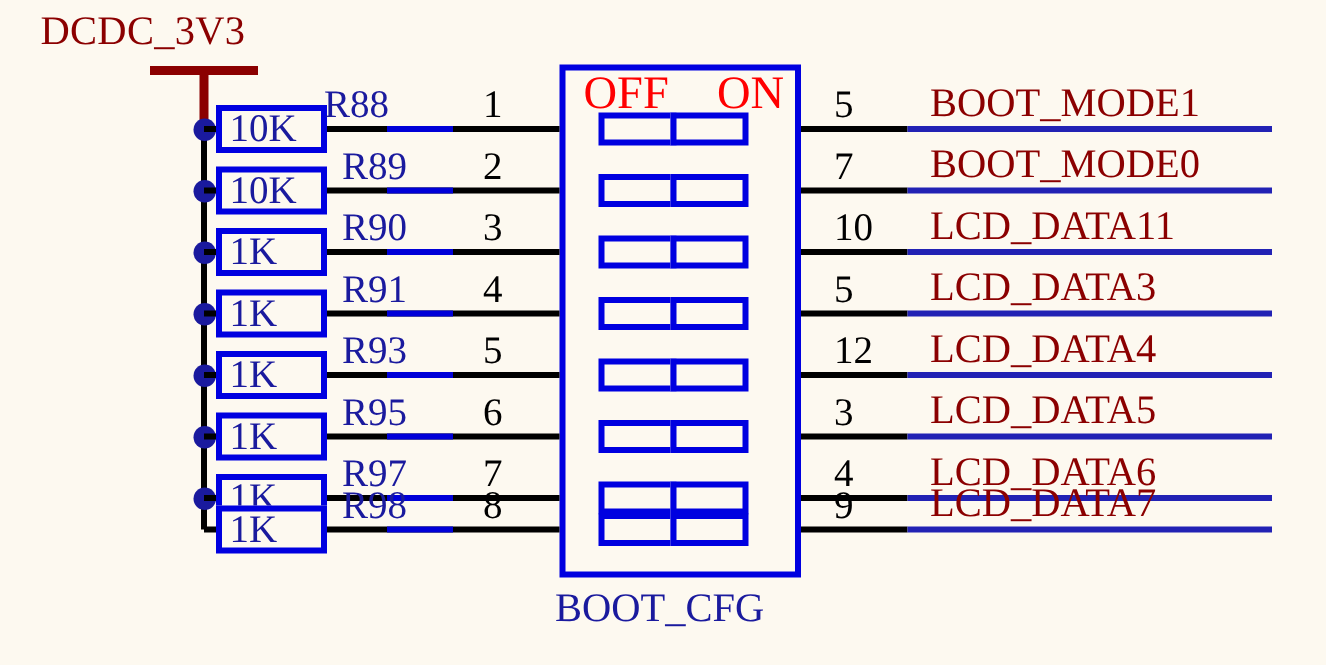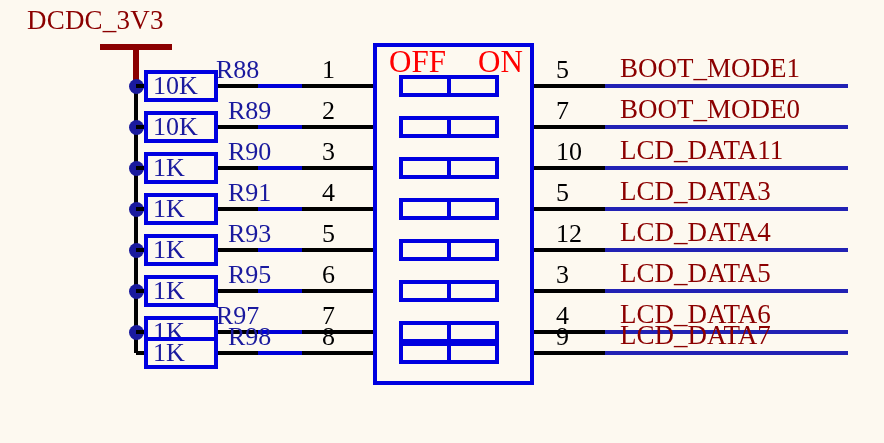--- a/index.html
+++ b/index.html
@@ -58,20 +58,21 @@
 
   <div class="pwr-label" style="left:27px;top:5px;">DCDC_3V3</div>
   <div class="pwr-bar" style="left:100px;top:44px;width:72px;"></div>
   <div class="pwr-stem" style="left:133px;top:44px;height:44px;"></div>
 
   <div class="wire-v" style="left:134px;top:80px;height:273px;"></div>
 
   <div id="dip-body" style="left:373px;top:43px;width:161px;height:342px;"></div>
   <div class="sw-text" style="left:389px;top:44px;">OFF</div>
   <div class="sw-text" style="left:478px;top:44px;">ON</div>
+  <div class="dip-name" style="left:370px;top:390px;">BOOT_CFG</div>
 
   <div id="rows-layer">
       <div class="junction" style="left: 128.5px; top: 78.5px;"></div>
       <div class="wire-h" style="left: 136px; top: 84px; width: 8px;"></div>
       <div class="res" style="left: 144px; top: 70px; width: 74px; height: 32px;">
         <div class="res-val">10K</div>
       </div>
       <div class="wire-h" style="left: 218px; top: 84px; width: 155px;"></div>
       <div class="pin-blue" style="left: 258px; top: 84px; width: 44px;"></div>
       <div class="ref" style="left: 216px; top: 55px;">R88</div>
@@ -169,21 +170,21 @@
       <div class="wire-blue" style="left: 605px; top: 289px; width: 243px;"></div>
       <div class="pinnum" style="left: 556px; top: 260px;">3</div>
       <div class="netlabel" style="left: 620px; top: 258px;">LCD_DATA5</div>
       <div class="junction" style="left: 128.5px; top: 324.5px;"></div>
       <div class="wire-h" style="left: 136px; top: 330px; width: 8px;"></div>
       <div class="res" style="left: 144px; top: 316px; width: 74px; height: 32px;">
         <div class="res-val">1K</div>
       </div>
       <div class="wire-h" style="left: 218px; top: 330px; width: 155px;"></div>
       <div class="pin-blue" style="left: 258px; top: 330px; width: 44px;"></div>
-      <div class="ref" style="left: 216px; top: 301px;">R97</div>
+      <div class="ref" style="left: 228px; top: 301px;">R97</div>
       <div class="pinnum" style="left: 322px; top: 301px;">7</div>
       <div class="sw-row" style="left: 399px; top: 321px;">
         <div class="sw-cell sw-off"></div>
         <div class="sw-cell sw-on"></div>
       </div>
       <div class="wire-h" style="left: 534px; top: 330px; width: 71px;"></div>
       <div class="wire-blue" style="left: 605px; top: 330px; width: 243px;"></div>
       <div class="pinnum" style="left: 556px; top: 301px;">4</div>
       <div class="netlabel" style="left: 620px; top: 299px;">LCD_DATA6</div>
       <div class="wire-h" style="left: 136px; top: 351px; width: 8px;"></div>

